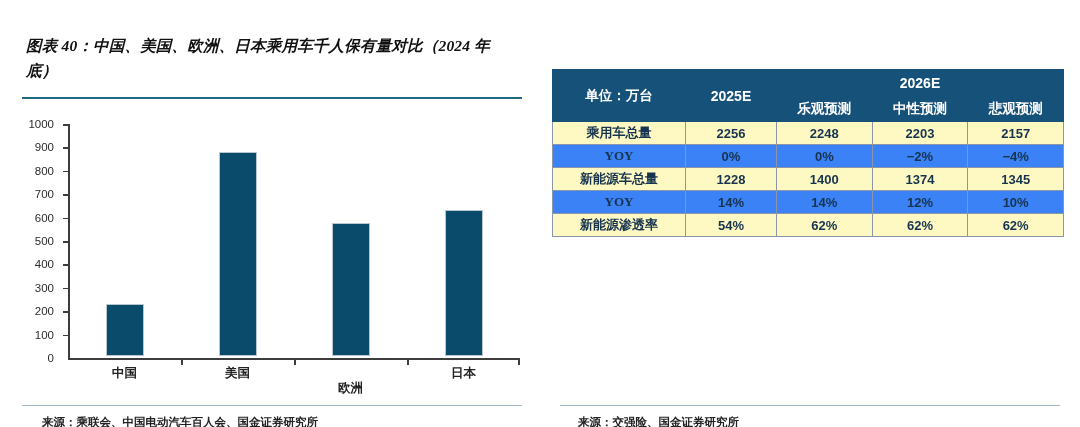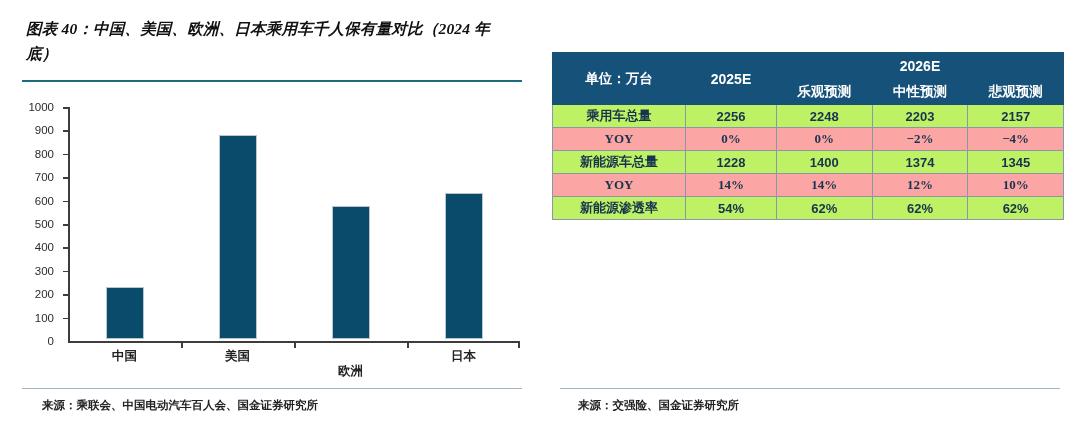--- a/index.html
+++ b/index.html
@@ -6,21 +6,21 @@
   body{
     width:1080px;height:427px;
     background:#ffffff;
     font-family:"Liberation Sans","DejaVu Sans",sans-serif;
     color:#1a1a1a;
     overflow:hidden;
   }
   .page{position:relative;width:1080px;height:427px;}
 
   
-  .panel{position:absolute;top:0;height:411px;box-sizing:border-box;}
+  .panel{position:absolute;top:17px;height:411px;box-sizing:border-box;}
   .panel-left{left:0;width:540px;}
   .panel-right{left:540px;width:540px;}
 
   
   .exh-title{
     position:absolute;left:26px;right:22px;top:16px;
     font-family:"Liberation Serif","DejaVu Serif",serif;
     font-style:italic;font-weight:bold;
     font-size:15.5px;line-height:25px;
     letter-spacing:.2px;
@@ -113,22 +113,22 @@
     height:25px;
   }
   table.fc thead th.num{
     font-family:"Liberation Sans","DejaVu Sans",sans-serif;
     font-size:14px;
   }
   td.rowhead{
     font-family:"Liberation Serif","DejaVu Serif",serif;
     font-size:13.5px;font-weight:bold;color:#15314b;
   }
-  tr.alt td{background:#bef264;}
-  tr.plain td{background:#fca5a5;font-family:Liberation Serif, serif;}
+  tr.alt td{background:#fef9c3;}
+  tr.plain td{background:#3b82f6;}
   .c0{width:132px;margin-top:19px;}
   .c1{width:90px;}
   .c2,.c3,.c4{width:96px;}
 </style>
 </head>
 <body>
 
 <div class="page">
 
   <div class="panel panel-left">

